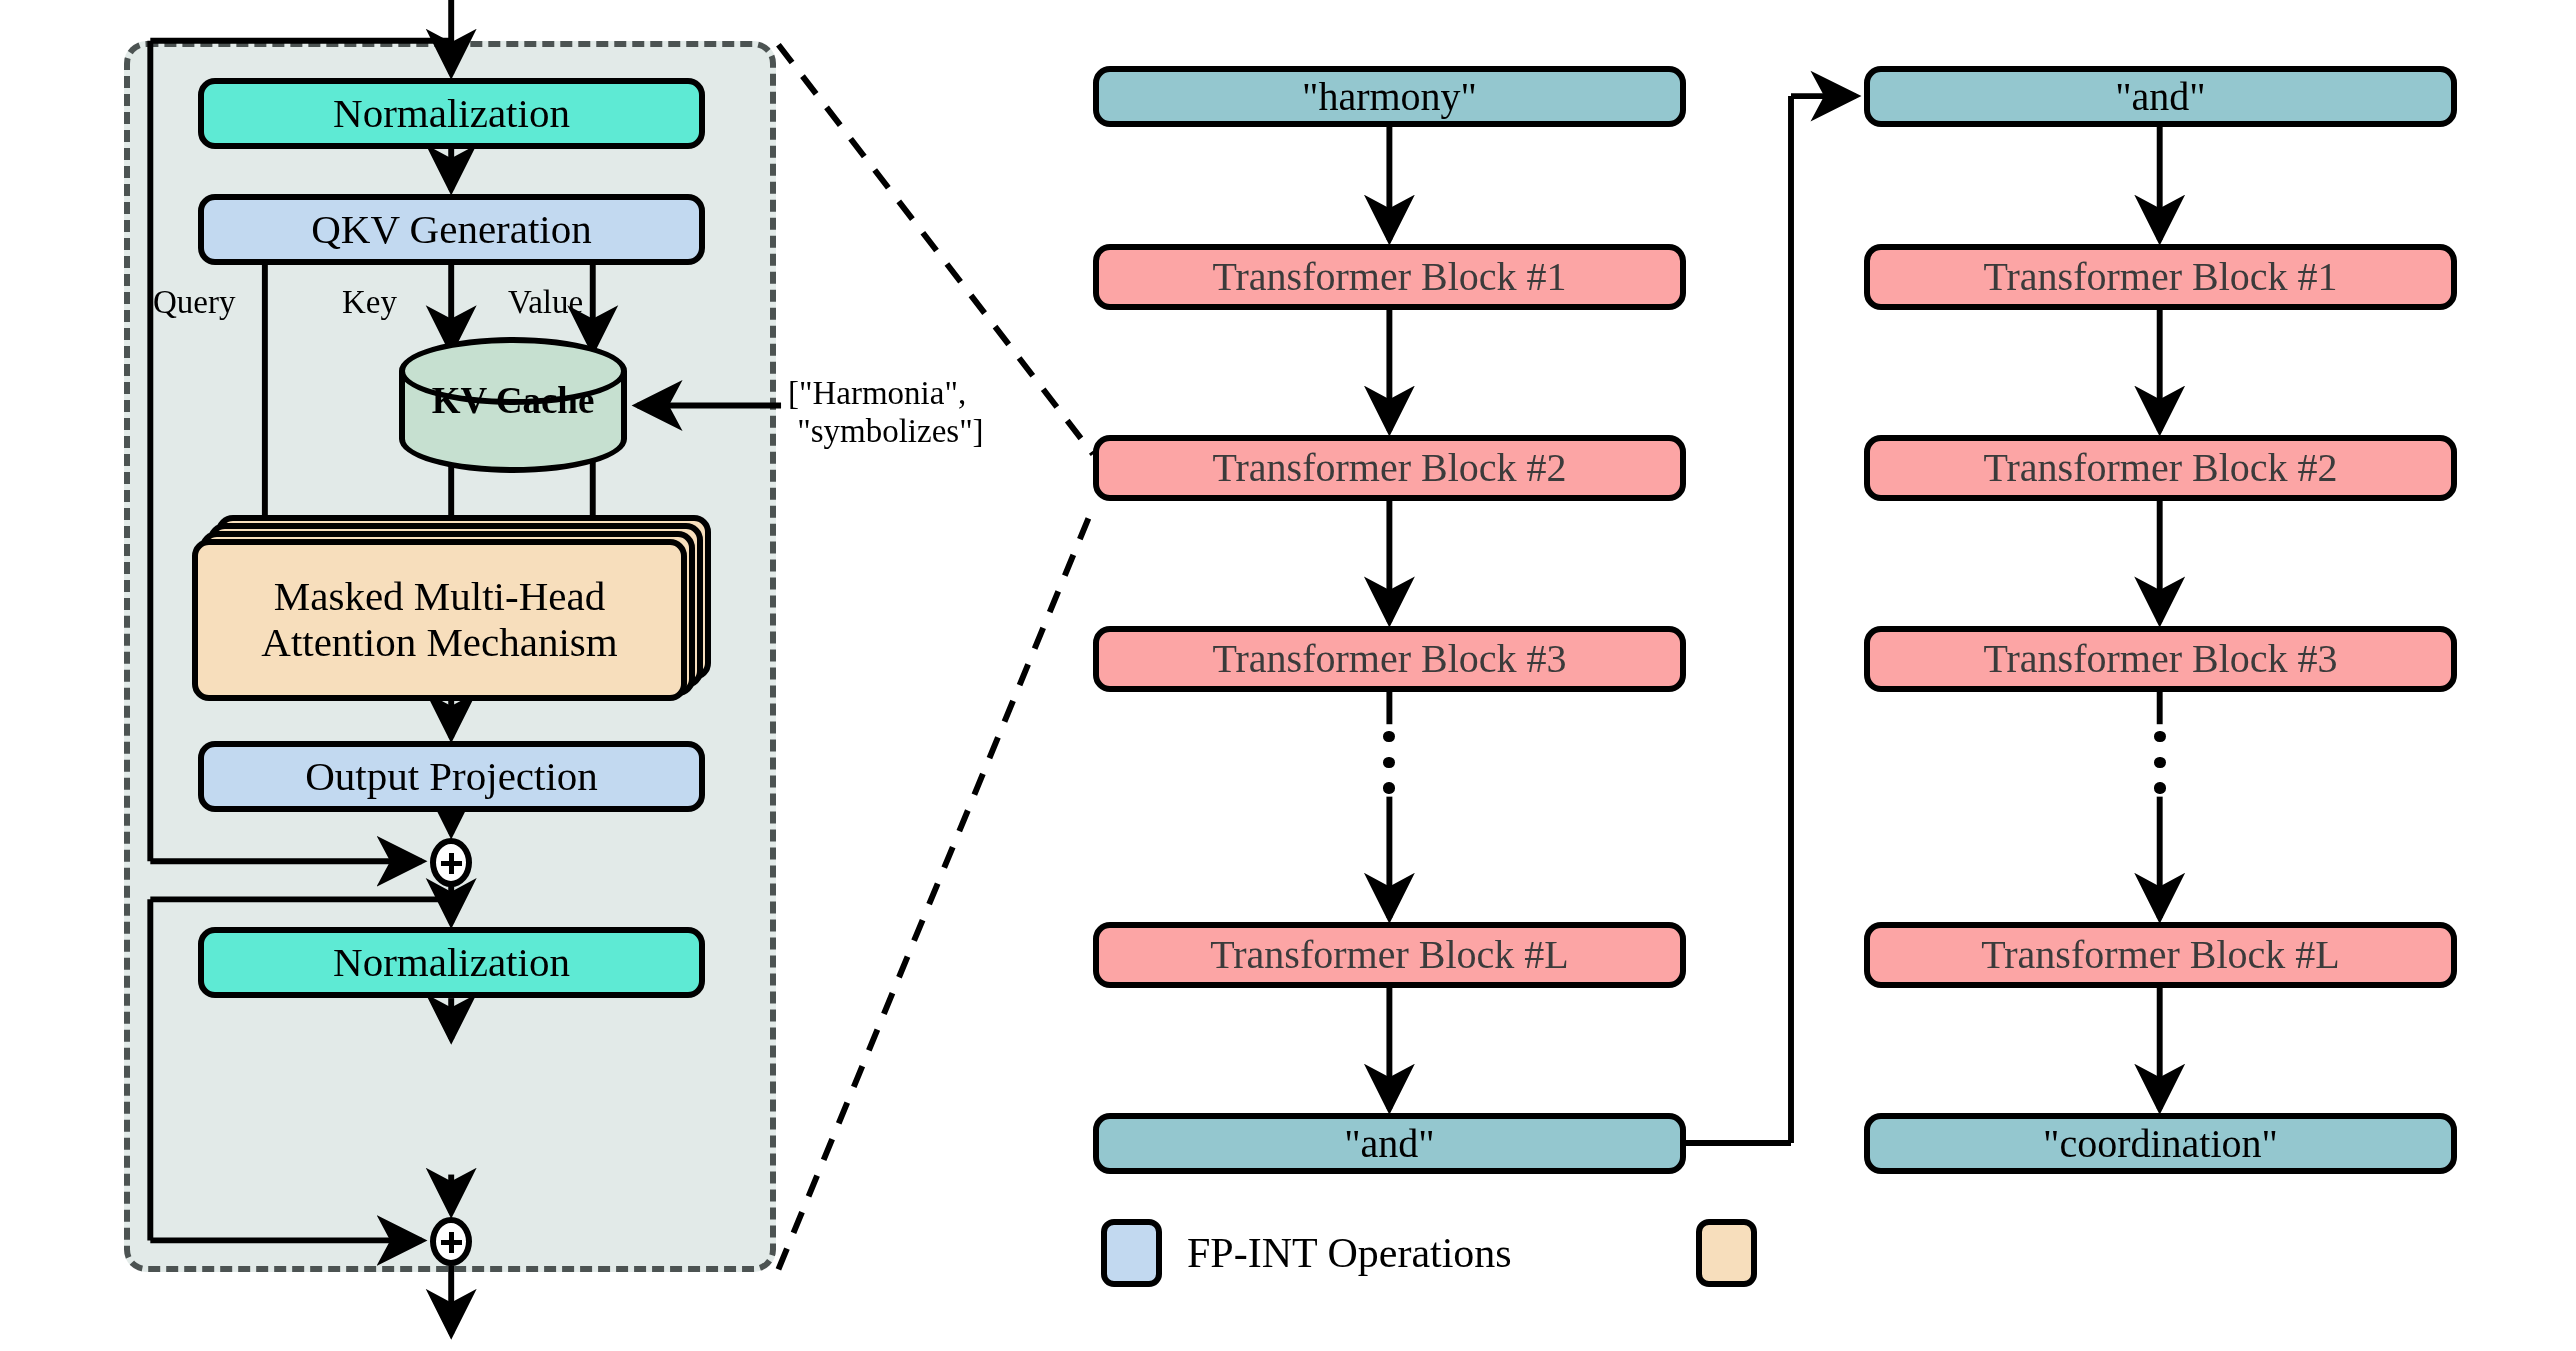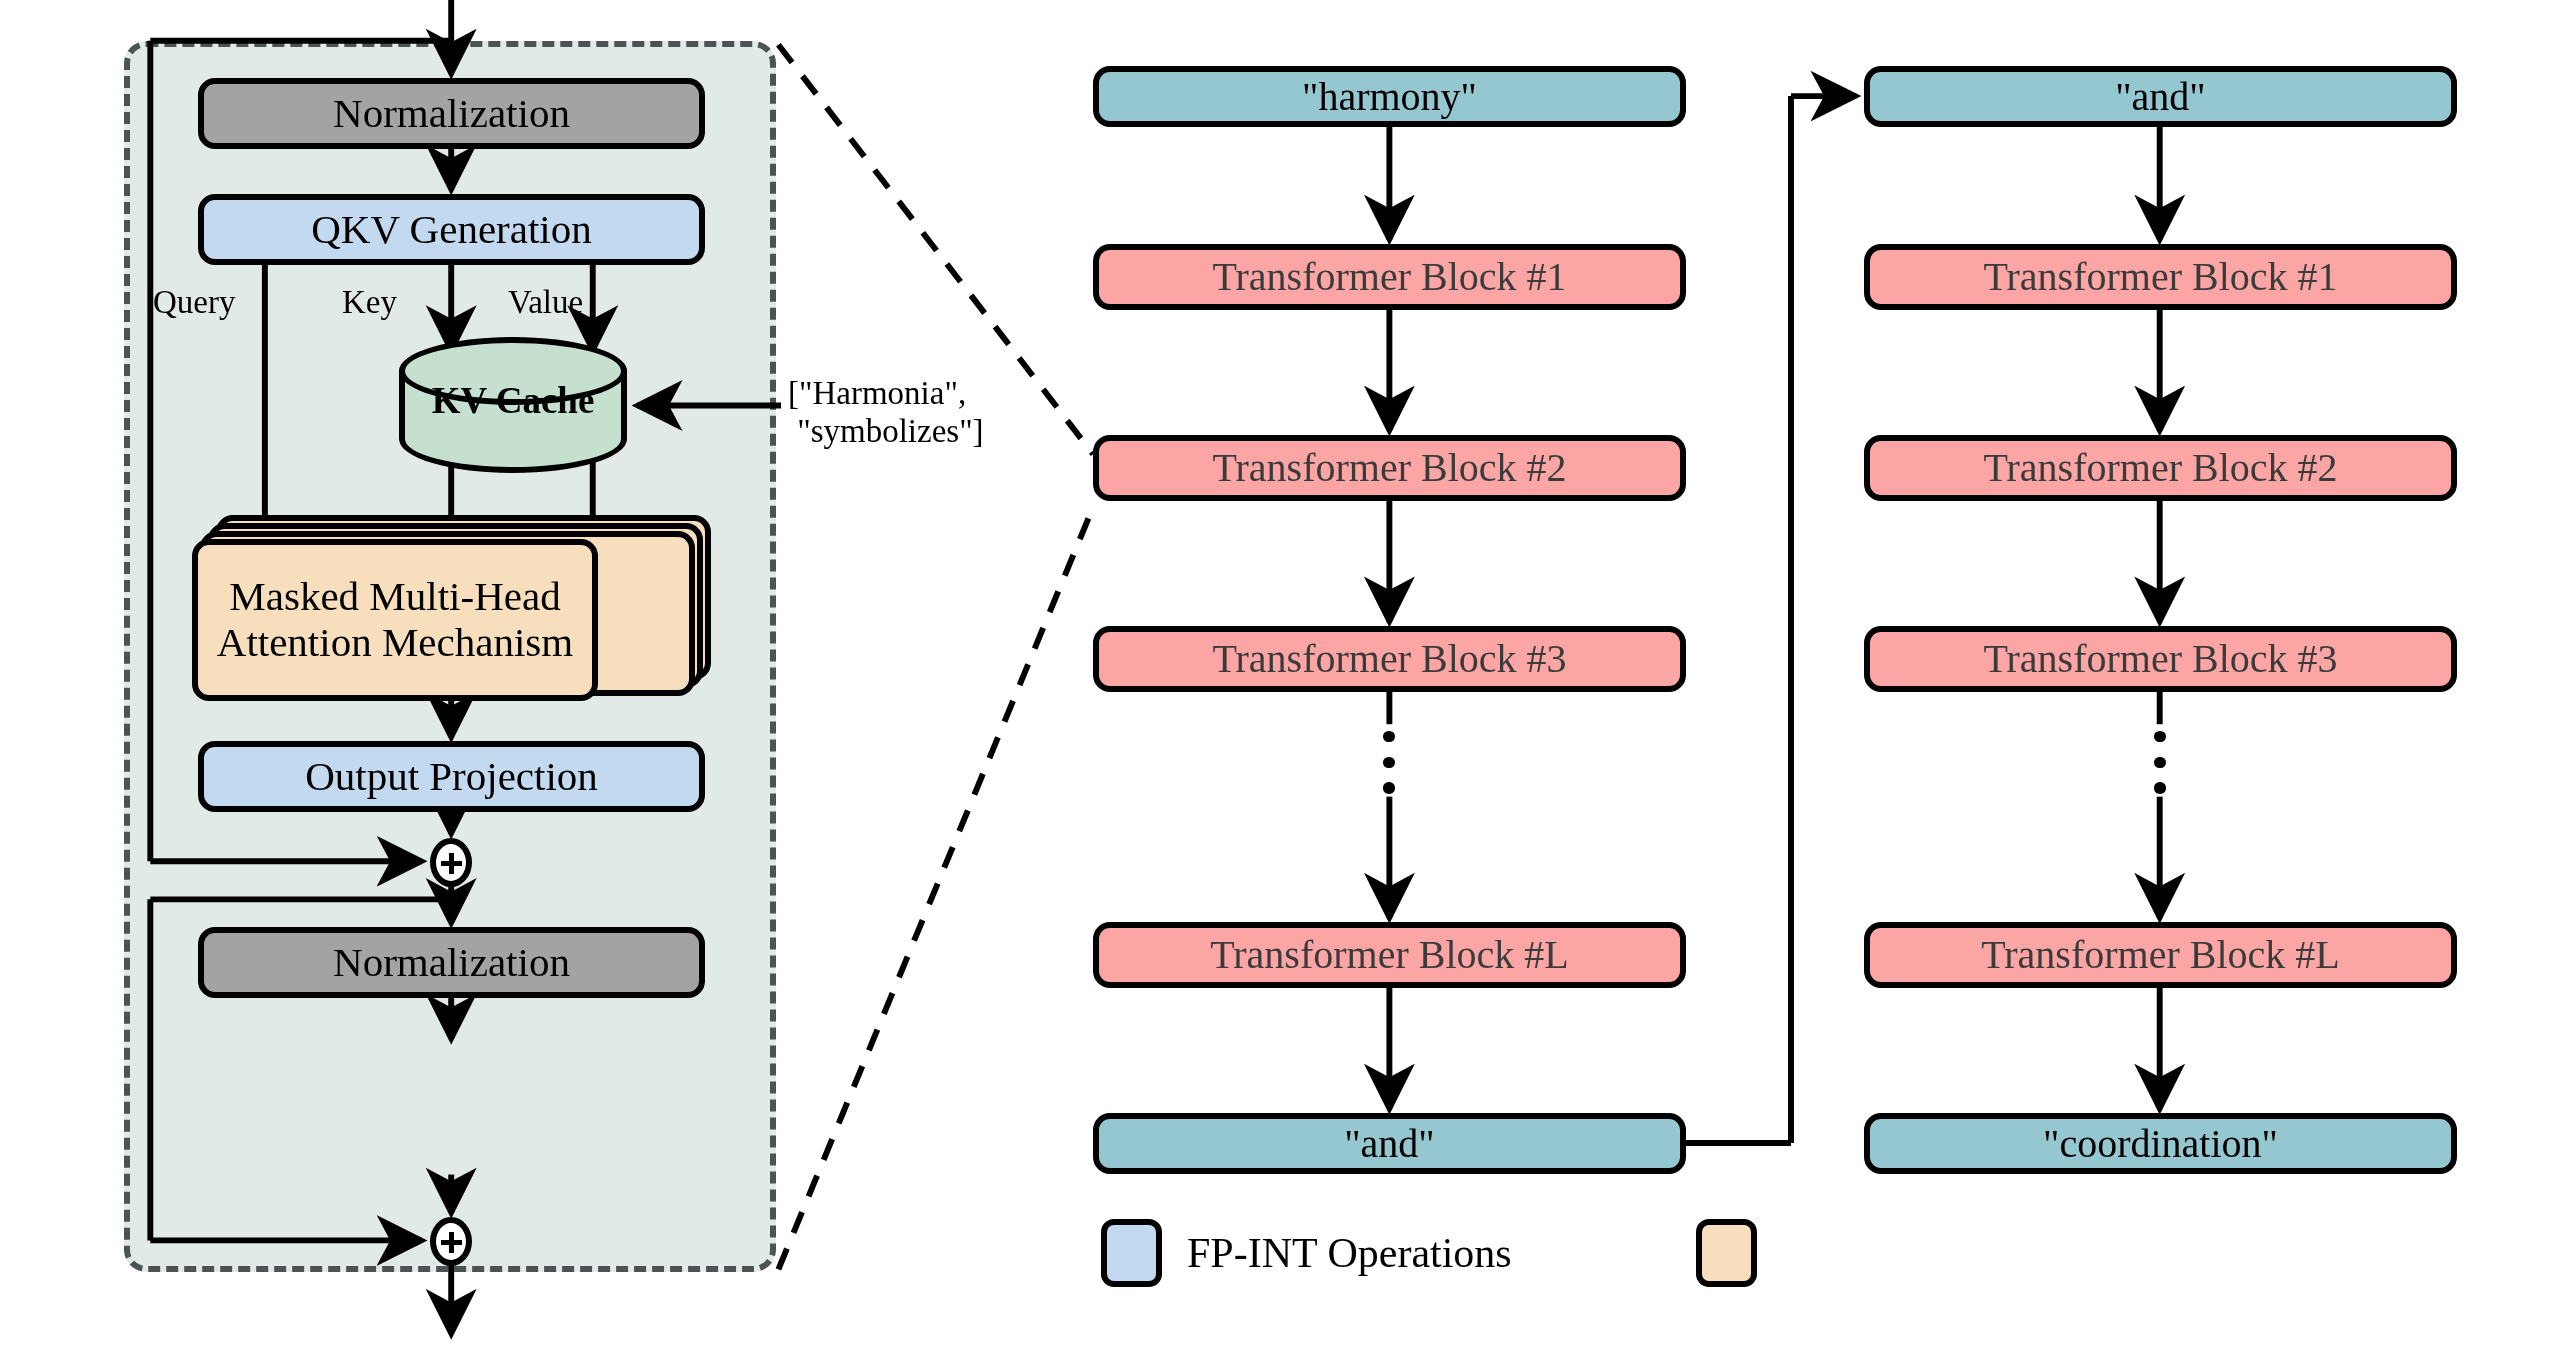--- a/index.html
+++ b/index.html
@@ -53,21 +53,21 @@
     border: 6px solid #000000;
     border-radius: 17px;
     display: flex;
     align-items: center;
     justify-content: center;
     text-align: center;
     color: #000000;
     line-height: 1.05;
     z-index: 6;
   }
-  .node.white  { background: #a3a3a3; }
+  .node.white  { background: #5eead4; }
   .node.blue   { background: #c2d9f0; }
   .node.teal   { background: #94c7cf; }
   .node.slate  { background: #fca5a5; color: #3b3b3b; }
 
   
   .lnode { left: 198px; width: 507px; font-size: 41px; }
 
   #n-norm1   { top: 78px;  height: 71px; }
   #n-qkv     { top: 194px;  height: 71px; }
   #n-outproj { top: 741px; height: 71px; }
@@ -87,21 +87,21 @@
     position: absolute;
     box-sizing: border-box;
     border: 6px solid #000000;
     border-radius: 17px;
     background: #f7debc;
   }
   .attn-layer.l3 { left: 24px; top: 0px;  width: 495px; height: 165px; }
   .attn-layer.l2 { left: 16px; top: 8px; width: 495px; height: 165px; }
   .attn-layer.l1 { left: 8px; top: 16px; width: 495px; height: 165px; }
   .attn-layer.front {
-    left: 0px; top: 24px; width: 406px; height: 162px;
+    left: 0px; top: 24px; width: 495px; height: 162px;
     display: flex; align-items: center; justify-content: center;
     text-align: center; font-size: 41px; line-height: 1.12; color: #000;
   }
 
   
   #kv-cache {
     position: absolute;
     left: 399px;
     top: 354px;
     width: 228px;

